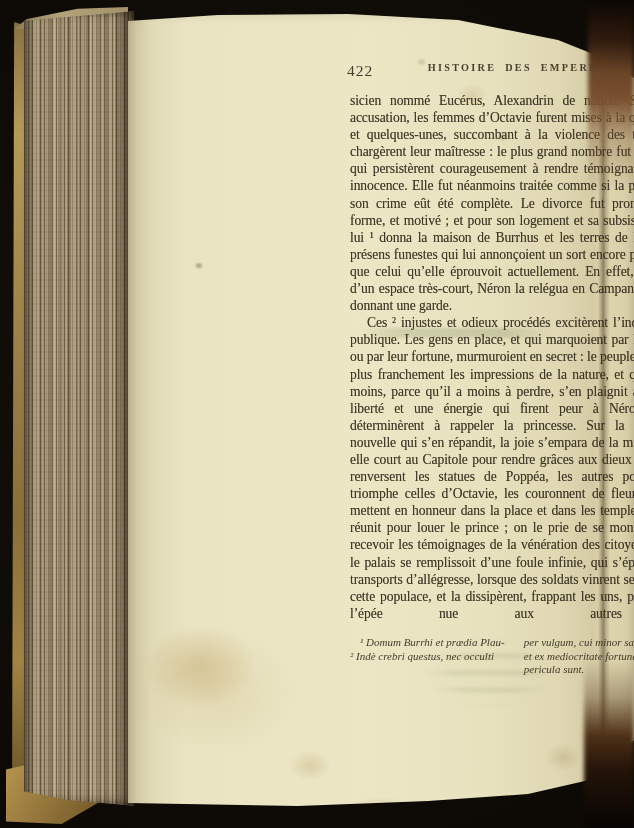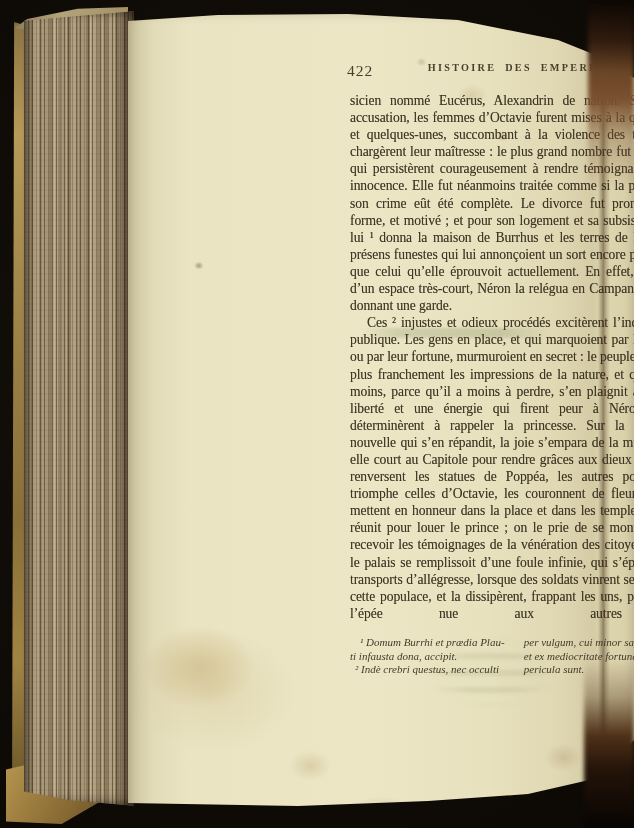--- a/index.html
+++ b/index.html
@@ -123,21 +123,20 @@
         <span class="pagenum">422</span>
         <span class="running-title">HISTOIRE DES EMPEREURS.</span>
       </div>
 
       <p class="para p1">sicien nommé Eucérus, Alexandrin de nation. Sur cette accusation, les femmes d’Octavie furent mises à la question ; et quelques-unes, succombant à la violence des tourmens chargèrent leur maîtresse : le plus grand nombre fut de celles qui persistèrent courageusement à rendre témoignage à son innocence. Elle fut néanmoins traitée comme si la preuve de son crime eût été complète. Le divorce fut prononcé en forme, et motivé ; et pour son logement et sa subsistance on lui ¹ donna la maison de Burrhus et les terres de Plautus ; présens funestes qui lui annonçoient un sort encore plus triste que celui qu’elle éprouvoit actuellement. En effet, au bout d’un espace très-court, Néron la relégua en Campanie, en lui donnant une garde.</p>
       <p class="para p2">Ces ² injustes et odieux procédés excitèrent l’indignation publique. Les gens en place, et qui marquoient par leur rang ou par leur fortune, murmuroient en secret : le peuple, qui suit plus franchement les impressions de la nature, et qui craint moins, parce qu’il a moins à perdre, s’en plaignit avec une liberté et une énergie qui firent peur à Néron et le déterminèrent à rappeler la princesse. Sur la première nouvelle qui s’en répandit, la joie s’empara de la multitude : elle court au Capitole pour rendre grâces aux dieux : les uns renversent les statues de Poppéa, les autres portent en triomphe celles d’Octavie, les couronnent de fleurs, et les mettent en honneur dans la place et dans les temples. On se réunit pour louer le prince ; on le prie de se montrer pour recevoir les témoignages de la vénération des citoyens. Déjà le palais se remplissoit d’une foule infinie, qui s’épuisoit en transports d’allégresse, lorsque des soldats vinrent se jeter sur cette populace, et la dissipèrent, frappant les uns, présentant l’épée nue aux autres :</p>
 
       <div class="footnotes">
         <div class="fn-col fn-left">
           <div class="fn-line">¹ Domum Burrhi et prædia Plau-</div>
-          <div class="fn-line">ti infausta dona, accipit.</div>
           <div class="fn-line">² Indè crebri questus, nec occulti</div>
         </div>
         <div class="fn-col fn-right">
           <div class="fn-line">per vulgum, cui minor sapientia,</div>
           <div class="fn-line">et ex mediocritate fortunæ pauciora</div>
           <div class="fn-line">pericula sunt.</div>
         </div>
       </div>
     </div>
   </div>

